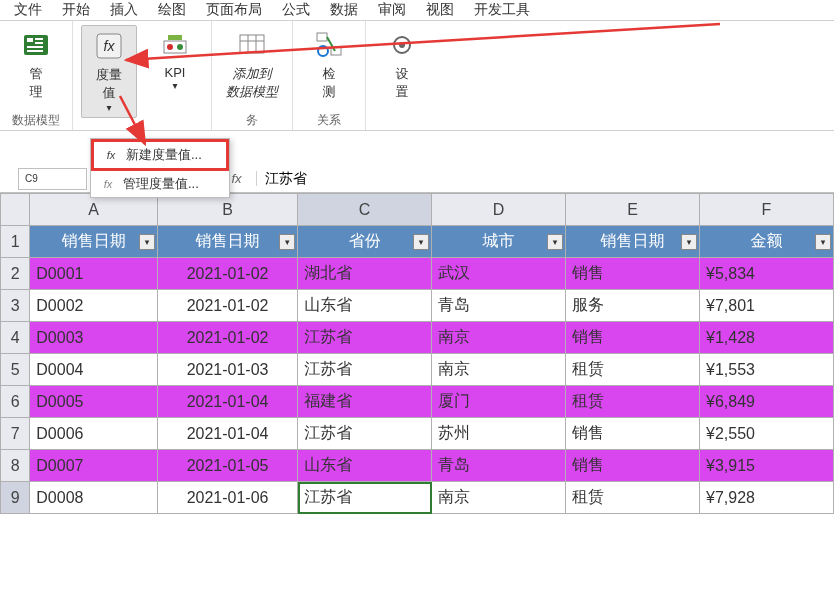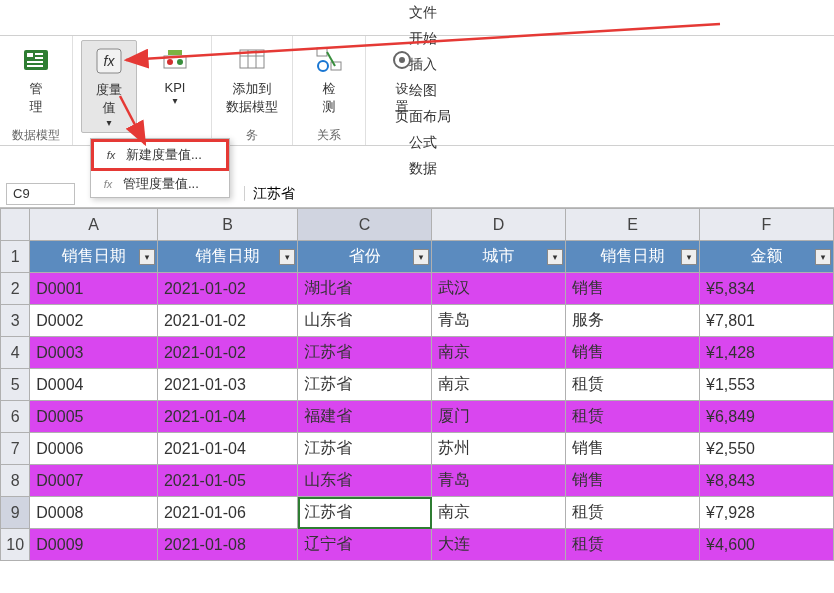--- a/index.html
+++ b/index.html
@@ -1,19 +1,19 @@
 <!DOCTYPE html>
 <html><head>
 <meta charset="utf-8">
 <style>
   * { box-sizing: border-box; margin: 0; padding: 0; }
   body { font-family: "Microsoft YaHei", "SimSun", sans-serif; font-size: 14px; color: #333; background: #fff; width: 834px; height: 593px; overflow: hidden; position: relative; }
 
   
-  .menubar { display: flex; align-items: center; height: 36px; background: #fff; border-bottom: 1px solid #d0d0d0; padding-left: 12px; flex-direction: column; }
+  .menubar { display: flex; align-items: center; height: 21px; background: #fff; border-bottom: 1px solid #d0d0d0; padding-left: 4px; }
   .menubar .m-item { padding: 4px 10px; font-size: 14px; cursor: pointer; }
   .menubar .m-item.active { color: #2e7d32; font-weight: bold; border-bottom: 3px solid #2e7d32; }
 
   
   .ribbon { display: flex; align-items: stretch; height: 110px; background: #fff; border-bottom: 1px solid #d0d0d0; }
   .ribbon-group { display: flex; flex-direction: column; align-items: center; padding: 4px 8px 2px 8px; border-right: 1px solid #e0e0e0; }
   .ribbon-group .items { display: flex; align-items: flex-start; flex: 1; gap: 10px; }
   .ribbon-group .glabel { font-size: 12px; color: #666; margin-top: 2px; height: 16px; }
   .ribbon-btn { display: flex; flex-direction: column; align-items: center; justify-content: flex-start; width: 56px; padding: 4px 2px; cursor: pointer; font-size: 13px; text-align: center; }
   .ribbon-btn .icon { width: 32px; height: 32px; margin-bottom: 4px; display:flex;align-items:center;justify-content:center; }
@@ -21,40 +21,40 @@
   .caret { font-size: 10px; }
 
   
   .dropdown { position: absolute; top: 138px; left: 90px; background: #fff; border: 1px solid #bdbdbd; box-shadow: 2px 2px 6px rgba(0,0,0,0.2); width: 140px; z-index: 10; }
   .dropdown .d-item { display: flex; align-items: center; gap: 6px; padding: 4px 8px; font-size: 13px; cursor: pointer; }
   .dropdown .d-item .d-icon { width: 18px; height: 18px; display:flex;align-items:center;justify-content:center; }
   .redbox { border: 3px solid #e53935; }
 
   
   .fbar { display: flex; align-items: center; height: 28px; border-bottom: 1px solid #c0c0c0; }
-  .namebox { width: 69px; border: 1px solid #c0c0c0; height: 22px; padding: 0 6px; font-size: 13px; display: flex; align-items: center; margin-left: 6px; }
+  .namebox { width: 69px; border: 1px solid #c0c0c0; height: 22px; padding: 0 6px; font-size: 10px; display: flex; align-items: center; margin-left: 18px; }
   .fx-wrap { width: 40px; text-align: center; font-style: italic; font-size: 13px; color: #666; border-right: 1px solid #d0d0d0; margin-left:130px; }
   .formula-input { flex: 1; height: 22px; border: none; padding: 0 8px; font-size: 14px; outline: none; }
 
   
   .grid-wrap { position: relative; }
   table.grid { border-collapse: collapse; width: 100%; table-layout: fixed; }
   table.grid th, table.grid td { border: 1px solid #b0b0b0; height: 32px; font-size: 16px; }
   
   .col-hdr { background: #e8eaf0; text-align: center; font-weight: normal; color: #444; }
   .col-hdr.active { background: #d0d4e0; }
   .row-hdr { background: #e8eaf0; text-align: center; color: #444; width: 28px; font-weight: normal; }
   .row-hdr.active { background: #d0d4e0; }
   .corner { background: #e8eaf0; width: 28px; }
   
   .data-hdr td.cell { background: #5b8bbf; color: #fff; text-align: center; position: relative; }
   .data-hdr .filter-btn { position: absolute; right: 2px; top: 50%; transform: translateY(-50%); width: 16px; height: 16px; background: #eee; border: 1px solid #888; display:flex;align-items:center;justify-content:center; font-size:9px; color:#333; }
   td.cell { padding: 0 6px; }
   td.cell.num { text-align: left; }
-  td.cell.date { text-align: left; }
+  td.cell.date { text-align: center; }
   tr.band td.cell { background: #d946ef; }
   
   td.cell.active-cell { outline: 2px solid #2e7d32; outline-offset: -2px; background: #fff !important; }
   
   col.rownum { width: 28px; }
   col.colA { width: 122px; }
   col.colB { width: 134px; }
   col.colC { width: 128px; }
   col.colD { width: 128px; }
   col.colE { width: 128px; }
@@ -133,21 +133,21 @@
     <div class="items">
       <div class="ribbon-btn" style="width:64px;">
         <span class="icon">
           <svg width="28" height="28">
               <rect x="2" y="4" width="24" height="18" fill="#fff" stroke="#888"></rect>
               <line x1="2" y1="10" x2="26" y2="10" stroke="#888"></line>
               <line x1="10" y1="4" x2="10" y2="22" stroke="#888"></line>
               <line x1="18" y1="4" x2="18" y2="22" stroke="#888"></line>
             </svg>
         </span>
-        <span style="white-space:pre-line;">添加到
+        <span style="white-space:pre-line;font-style:italic;">添加到
 数据模型</span>
       </div>
     </div>
     <div class="glabel">务</div>
   </div>
 
   <div class="ribbon-group">
     <div class="items">
       <div class="ribbon-btn">
         <span class="icon">
@@ -296,40 +296,31 @@
           <td class="cell">销售</td>
           <td class="cell num">¥2,550</td>
         </tr>
         <tr class="band">
           <th class="row-hdr">8</th>
           <td class="cell">D0007</td>
           <td class="cell date">2021-01-05</td>
           <td class="cell">山东省</td>
           <td class="cell">青岛</td>
           <td class="cell">销售</td>
-          <td class="cell num">¥8,843</td>
+          <td class="cell num">¥3,915</td>
         </tr>
         <tr>
           <th class="row-hdr active">9</th>
           <td class="cell">D0008</td>
           <td class="cell date">2021-01-06</td>
           <td class="cell active-cell">江苏省</td>
           <td class="cell">南京</td>
           <td class="cell">租赁</td>
           <td class="cell num">¥7,928</td>
         </tr>
-        <tr class="band">
-          <th class="row-hdr">10</th>
-          <td class="cell">D0009</td>
-          <td class="cell date">2021-01-08</td>
-          <td class="cell">辽宁省</td>
-          <td class="cell">大连</td>
-          <td class="cell">租赁</td>
-          <td class="cell num">¥4,600</td>
-        </tr>
       </tbody>
 </table>
 </div>
 
 <svg class="overlay">
   <defs>
     <marker id="arrowhead" markerWidth="10" markerHeight="8" refX="9" refY="4" orient="auto">
       <polygon points="0 0, 10 4, 0 8" fill="#e53935"></polygon>
     </marker>
   </defs>

